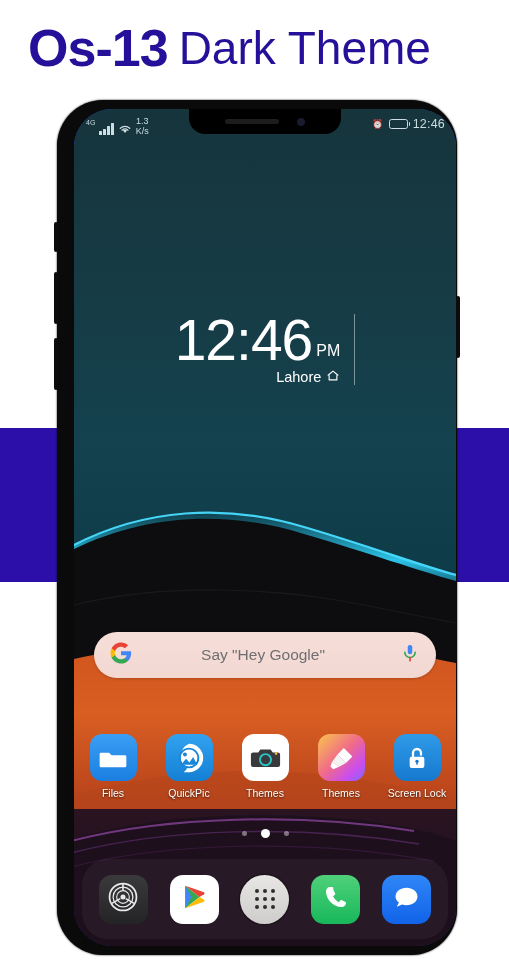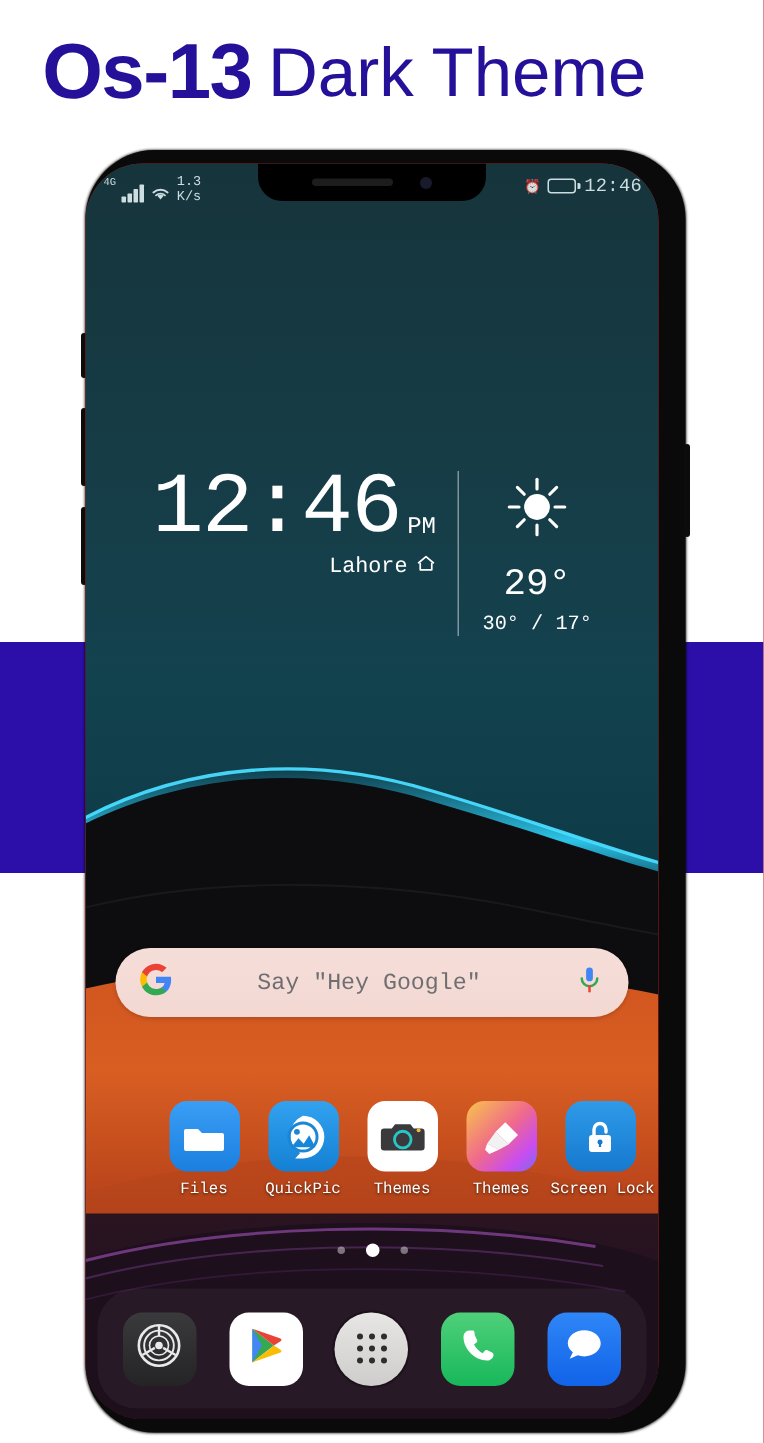--- a/index.html
+++ b/index.html
@@ -43,26 +43,25 @@
     box-shadow:0 0 2px #000;
     z-index:3;
   }
   .side-btn{ position:absolute; background:#0c0c0c; border-radius:2px; }
   #btn-mute{ left:-3px; top:122px; width:4px; height:30px; }
   #btn-vol-up{ left:-3px; top:172px; width:4px; height:52px; }
   #btn-vol-down{ left:-3px; top:238px; width:4px; height:52px; }
   #btn-power{ right:-3px; top:196px; width:4px; height:62px; }
 
   #screen{
-    position:absolute; left:0; top:9px;
+    position:absolute; left:17px; top:9px;
     width:382px; height:837px;
     border-radius:38px;
     overflow:hidden;
-    background:#b91c1c;
-    font-family:Liberation Mono, monospace;
+    background:#1d4ed8;
   }
 
   
   #wallpaper{ position:absolute; inset:0; }
   .wp-layer{ position:absolute; left:0; width:100%; }
   #wp-sky{
     top:0; height:480px;
     background:linear-gradient(180deg,#16343c 0%,#163d47 45%,#13424f 72%,#0d3a47 100%);
   }
   #wp-glow{
@@ -164,21 +163,21 @@
   #g-logo{ margin-left:16px; }
   #search-text{
     flex:1; text-align:center; color:#6f6f72;
     font-size:15.5px; margin-left:-6px;
   }
   #mic-icon{ margin-right:16px; }
 
   
   #app-row{
     position:absolute; left:0; top:625px; width:100%;
-    display:flex; justify-content:flex-end; padding:0 6px;
+    display:flex; justify-content:space-between; padding:0 6px;
     z-index:5;
   }
   .app{ width:66px; text-align:center; }
   .app-icon{
     width:47px; height:47px; margin:0 auto;
     border-radius:12px; position:relative;
     display:flex; align-items:center; justify-content:center;
     overflow:hidden;
   }
   .app-label{
@@ -340,39 +339,20 @@
           <span>Lahore</span>
           <span>
             <svg viewBox="0 0 16 14" width="14" height="13">
               <path d="M2 7 L8 2 L14 7" fill="none" stroke="#fff" stroke-width="1.3" stroke-linejoin="round"></path>
               <path d="M3.6 6.6 L3.6 12 L12.4 12 L12.4 6.6" fill="none" stroke="#fff" stroke-width="1.3" stroke-linejoin="round"></path>
             </svg>
           </span>
         </div>
       </div>
 
-      <div id="weather-block">
-        <span id="sun-icon">
-          <svg viewBox="0 0 44 44" width="44" height="44">
-            <circle cx="22" cy="22" r="8.6" fill="#ffffff"></circle>
-            <g stroke="#ffffff" stroke-width="2.1" stroke-linecap="round">
-              <line x1="22" y1="3.5" x2="22" y2="10"></line>
-              <line x1="22" y1="34" x2="22" y2="40.5"></line>
-              <line x1="3.5" y1="22" x2="10" y2="22"></line>
-              <line x1="34" y1="22" x2="40.5" y2="22"></line>
-              <line x1="8.9" y1="8.9" x2="13.5" y2="13.5"></line>
-              <line x1="30.5" y1="30.5" x2="35.1" y2="35.1"></line>
-              <line x1="35.1" y1="8.9" x2="30.5" y2="13.5"></line>
-              <line x1="13.5" y1="30.5" x2="8.9" y2="35.1"></line>
-            </g>
-          </svg>
-        </span>
-        <div id="temp">29°</div>
-        <div id="temp-range">30° / 17°</div>
-      </div>
     </div>
 
     <div id="search-bar">
       <span id="g-logo">
         <svg viewBox="0 0 24 24" width="22" height="22">
           <path fill="#4285F4" d="M23 12.3c0-.8-.1-1.6-.2-2.3H12v4.5h6.2c-.3 1.4-1.1 2.6-2.3 3.4v2.9h3.7C21.8 18.8 23 15.8 23 12.3z"></path>
           <path fill="#34A853" d="M12 23.5c3.1 0 5.7-1 7.6-2.8l-3.7-2.9c-1 .7-2.3 1.1-3.9 1.1-3 0-5.5-2-6.4-4.7H1.8v3C3.7 20.9 7.6 23.5 12 23.5z"></path>
           <path fill="#FBBC05" d="M5.6 14.2c-.2-.7-.4-1.4-.4-2.2s.1-1.5.4-2.2v-3H1.8C1 8.4.5 10.1.5 12s.5 3.6 1.3 5.2l3.8-3z"></path>
           <path fill="#EA4335" d="M12 5.1c1.7 0 3.2.6 4.4 1.7l3.3-3.3C17.7 1.7 15.1.5 12 .5 7.6.5 3.7 3.1 1.8 6.8l3.8 3C6.5 7.1 9 5.1 12 5.1z"></path>
         </svg>

